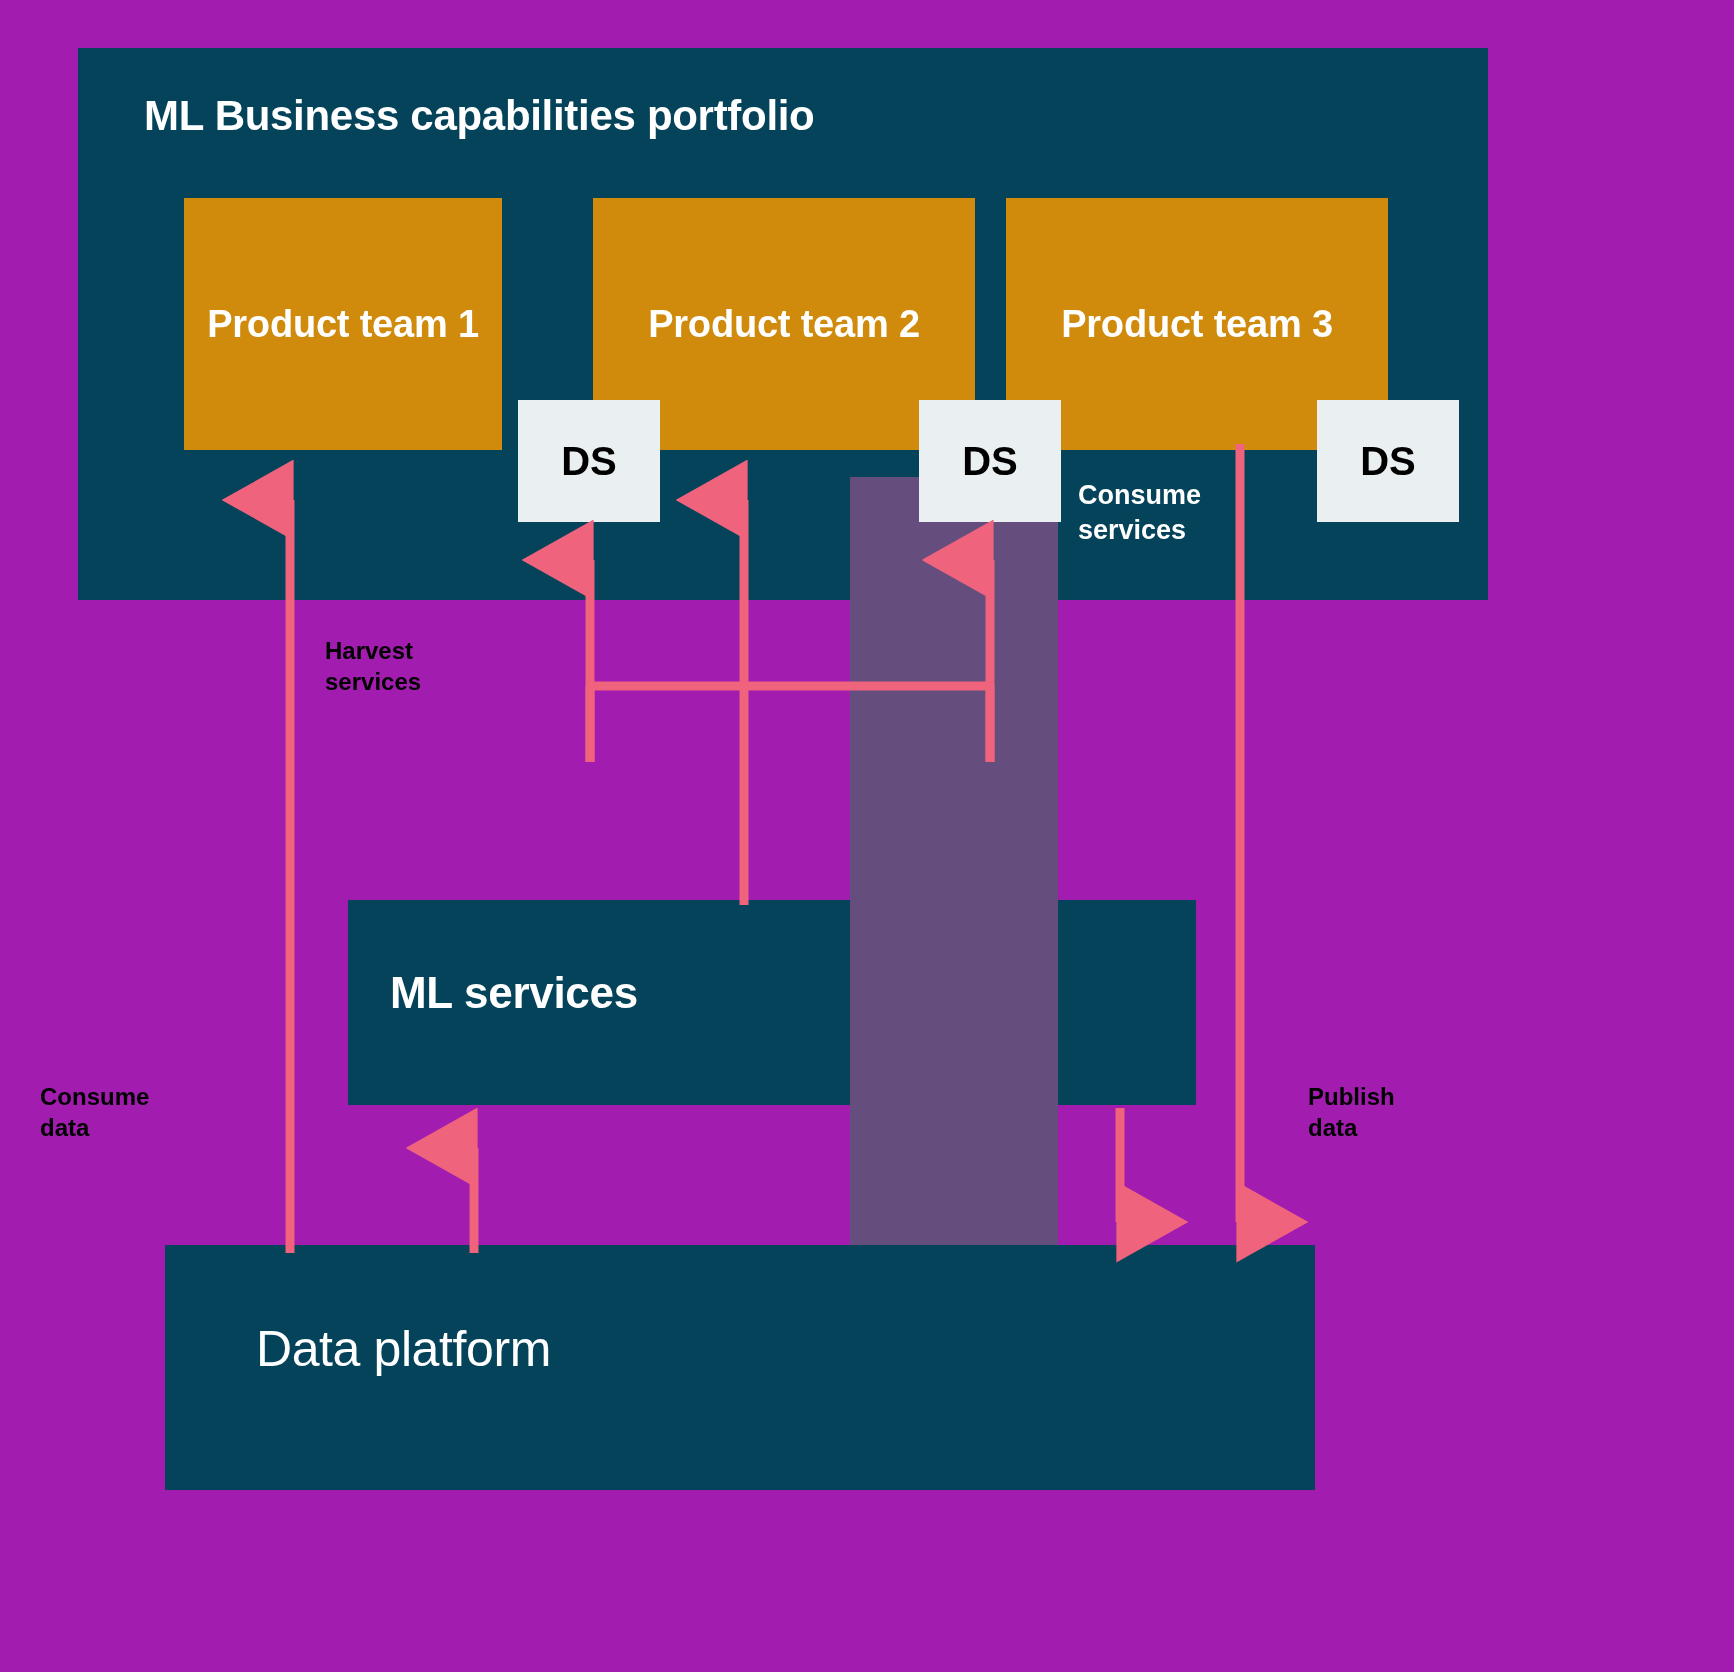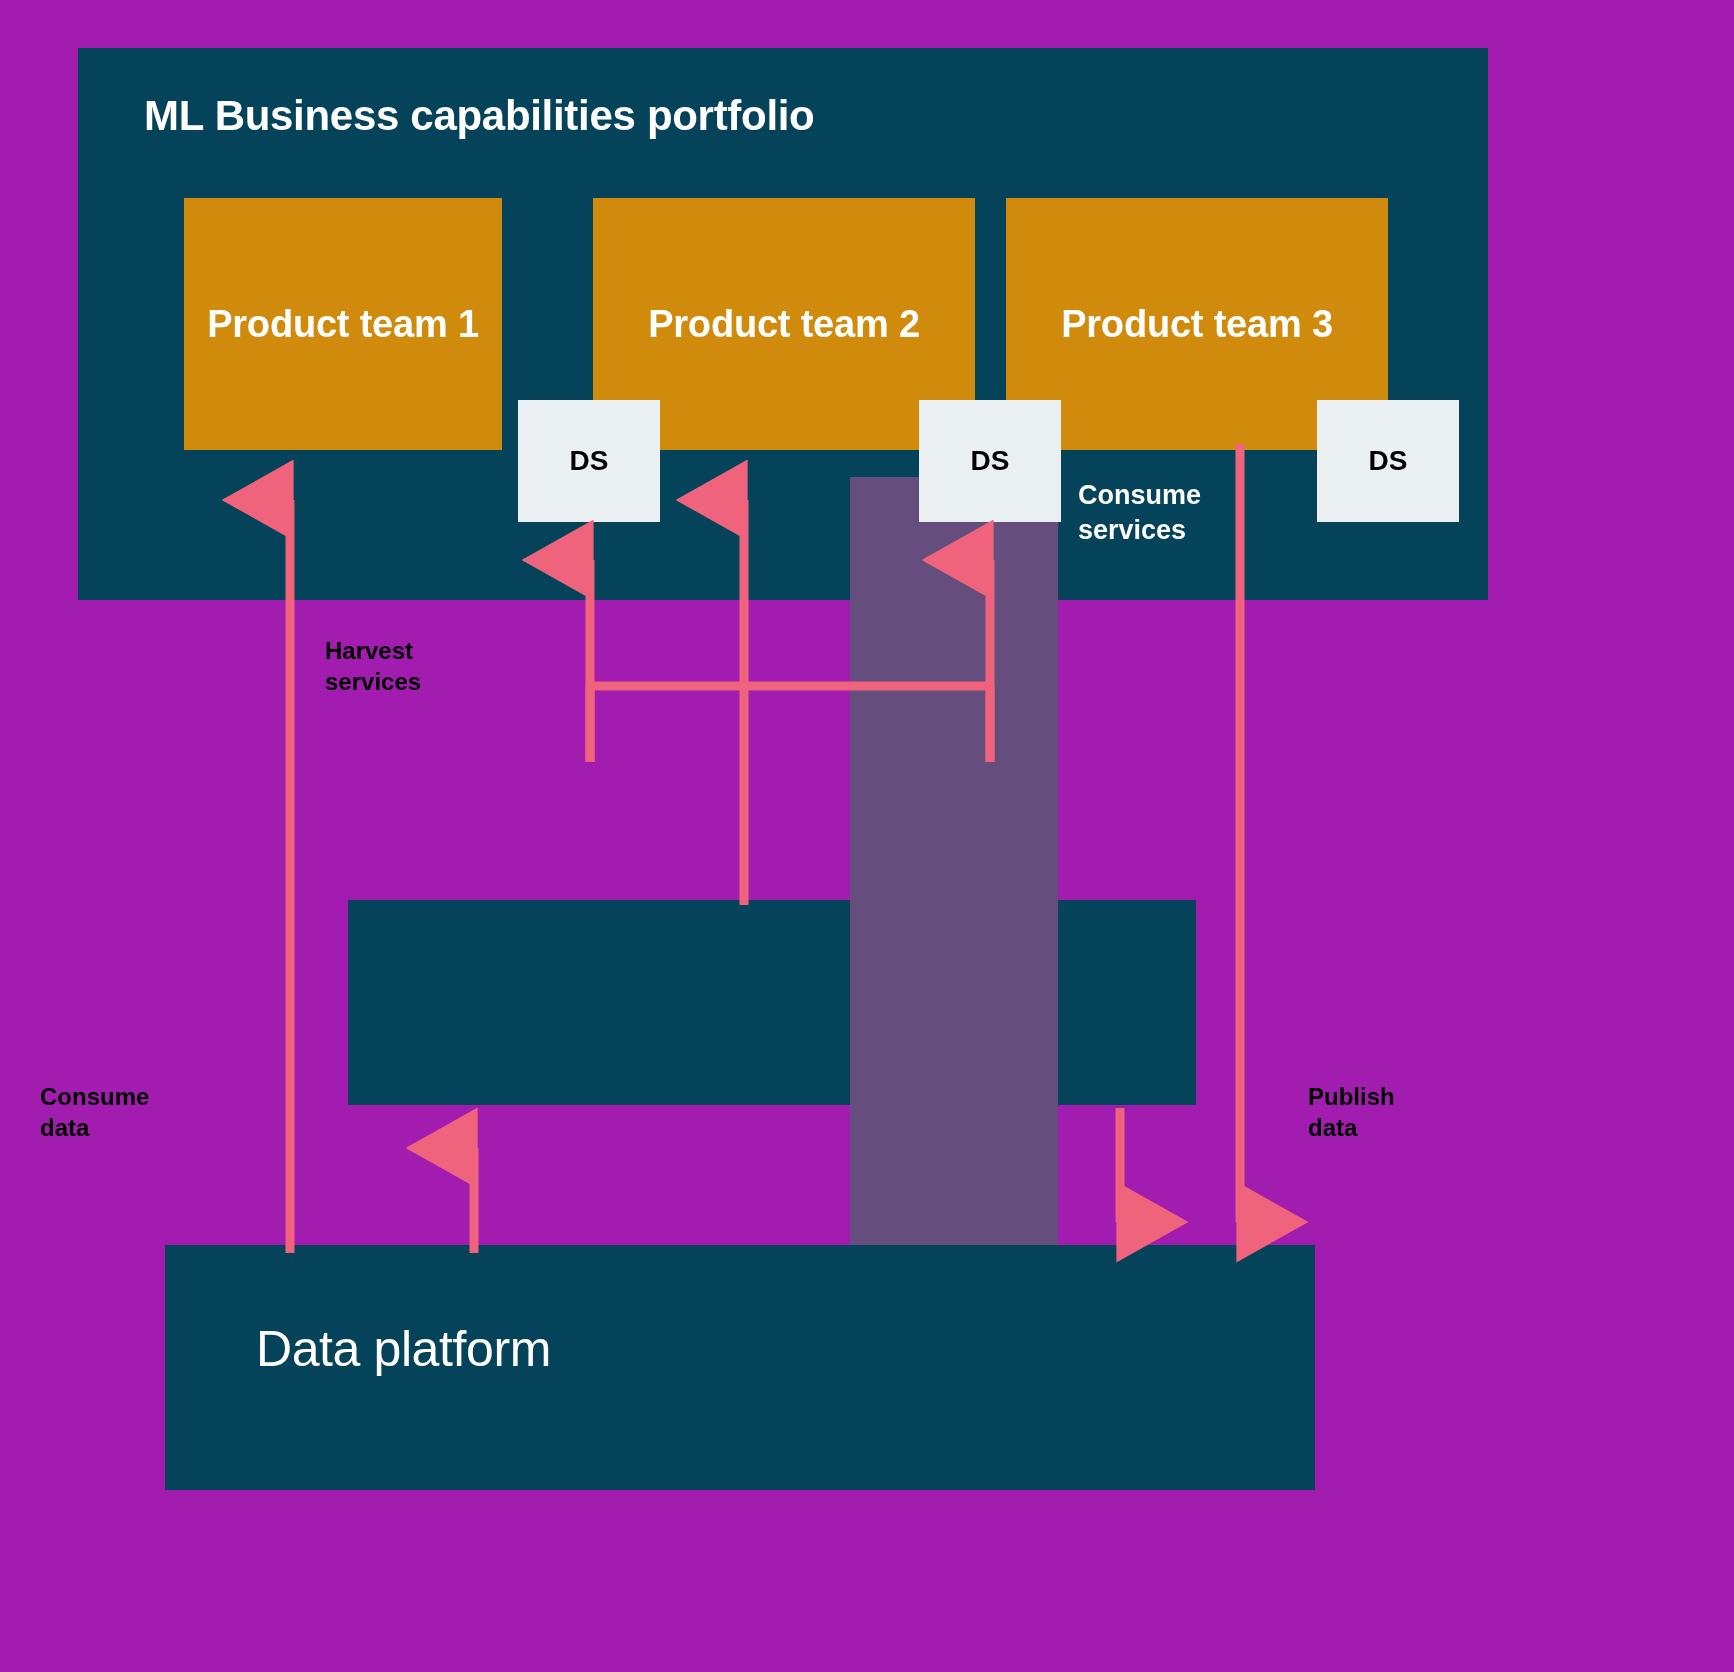--- a/index.html
+++ b/index.html
@@ -33,21 +33,21 @@
   #team2{left:593px;width:382px;}
   #team3{left:1006px;width:382px;}
 
   
   .ds{
     width:142px;height:122px;top:400px;
     background:var(--dsbg);
     display:flex;align-items:center;justify-content:center;
     z-index:40;
   }
-  .ds-label{color:#000000;font-size:28px;font-weight:bold;letter-spacing:0px;}
+  .ds-label{color:#000000;font-size:40px;font-weight:bold;letter-spacing:0px;}
   #ds1{left:518px;}
   #ds2{left:919px;}
   #ds3{left:1317px;}
 
   
   #consume-services{
     left:1078px;top:478px;width:170px;
     color:#ffffff;font-size:27px;font-weight:bold;line-height:1.28;
     z-index:30;
   }
@@ -110,20 +110,21 @@
   <div class="abs team" id="team2">
     <span class="team-label">Product team 2</span>
   </div>
   <div class="abs team" id="team3">
     <span class="team-label">Product team 3</span>
   </div>
 
   <div class="abs" id="purple-column"></div>
 
   <div class="abs" id="ml-services"></div>
+  <div class="abs" id="ml-services-label">ML services</div>
 
   <div class="abs" id="data-platform"></div>
   <div class="abs" id="data-platform-label">Data platform</div>
 
   <svg class="abs" id="wires" viewBox="0 0 1734 1672">
     <defs>
       <marker id="ah-up" markerWidth="9" markerHeight="8" refX="4.5" refY="7.6" orient="auto" markerUnits="strokeWidth">
         <polygon points="4.5,0 9,8 0,8" fill="#f0637d"></polygon>
       </marker>
       <marker id="ah-down" markerWidth="9" markerHeight="8" refX="4.5" refY="7.6" orient="auto" markerUnits="strokeWidth">

